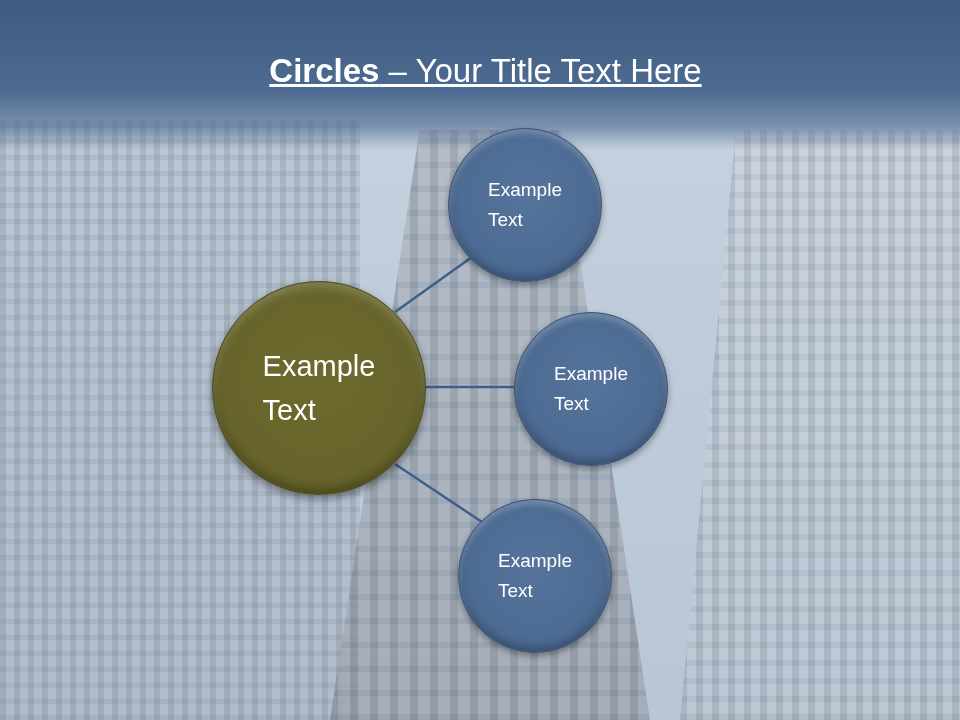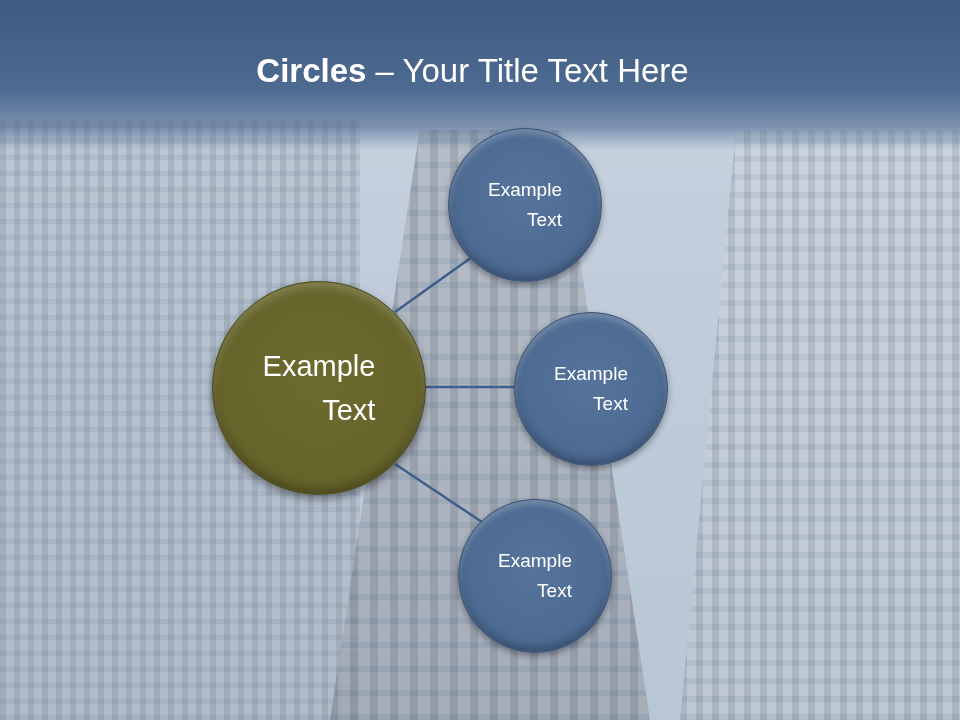--- a/index.html
+++ b/index.html
@@ -17,26 +17,26 @@
                 linear-gradient(180deg, #9aa6b4, #5f6b7b);
     clip-path: polygon(28% 0, 72% 0, 100% 100%, 0 100%); opacity: 0.8; }
   .bldg-right { left: 680px; top: 130px; width: 280px; height: 590px;
     background: repeating-linear-gradient(90deg, rgba(80,90,105,0.35) 0 7px, rgba(225,228,232,0.3) 7px 16px),
                 repeating-linear-gradient(0deg, rgba(70,80,95,0.25) 0 6px, rgba(230,232,235,0.25) 6px 18px),
                 linear-gradient(180deg, #b8c0ca, #8c98a6);
     clip-path: polygon(20% 0, 100% 0, 100% 100%, 0 100%); opacity: 0.75; }
   .wash { position: absolute; inset: 0; background: rgba(205,215,228,0.45); }
   .header { position: absolute; left: 0; top: 0; width: 960px; height: 150px;
     background: linear-gradient(180deg, #3f5a80 0%, #4d6a91 60%, rgba(77,106,145,0.6) 85%, rgba(77,106,145,0) 100%); }
-  .title { position: absolute; left: 0; width: 945px; top: 52px; text-align: center;
-    font-family: "Liberation Sans", sans-serif; font-size: 33px; color: #ffffff; }
+  .title { position: absolute; left: 13px; width: 945px; top: 52px; text-align: center;
+    font-family: "Liberation Sans", sans-serif; font-size: 33px; color: #ffffff; text-decoration: underline; }
   .title b { font-weight: bold; }
   svg.connectors { position: absolute; left: 0; top: 0; }
   .circle { position: absolute; border-radius: 50%; display: flex; align-items: center; justify-content: center;
-    text-align: right; color: #ffffff; font-family: "Liberation Sans", sans-serif; }
+    text-align: left; color: #ffffff; font-family: "Liberation Sans", sans-serif; }
   .circle.blue { width: 152px; height: 152px;
     background: radial-gradient(circle at 50% 45%, #56749b 0%, #4c6a92 65%, #3e5a80 100%);
     box-shadow: inset 0 4px 6px rgba(255,255,255,0.25), inset 0 -4px 8px rgba(0,0,0,0.25), 0 3px 6px rgba(0,0,0,0.35);
     border: 1px solid #3b5478; font-size: 19px; line-height: 30px; }
   .circle.olive { width: 212px; height: 212px;
     background: radial-gradient(circle at 50% 45%, #6c6a2e 0%, #66642a 65%, #55531f 100%);
     box-shadow: inset 0 5px 8px rgba(255,255,255,0.2), inset 0 -5px 10px rgba(0,0,0,0.25), 0 4px 8px rgba(0,0,0,0.4);
     border: 1px solid #4d4b1c; font-size: 29px; line-height: 44px; }
 </style>
 </head>

